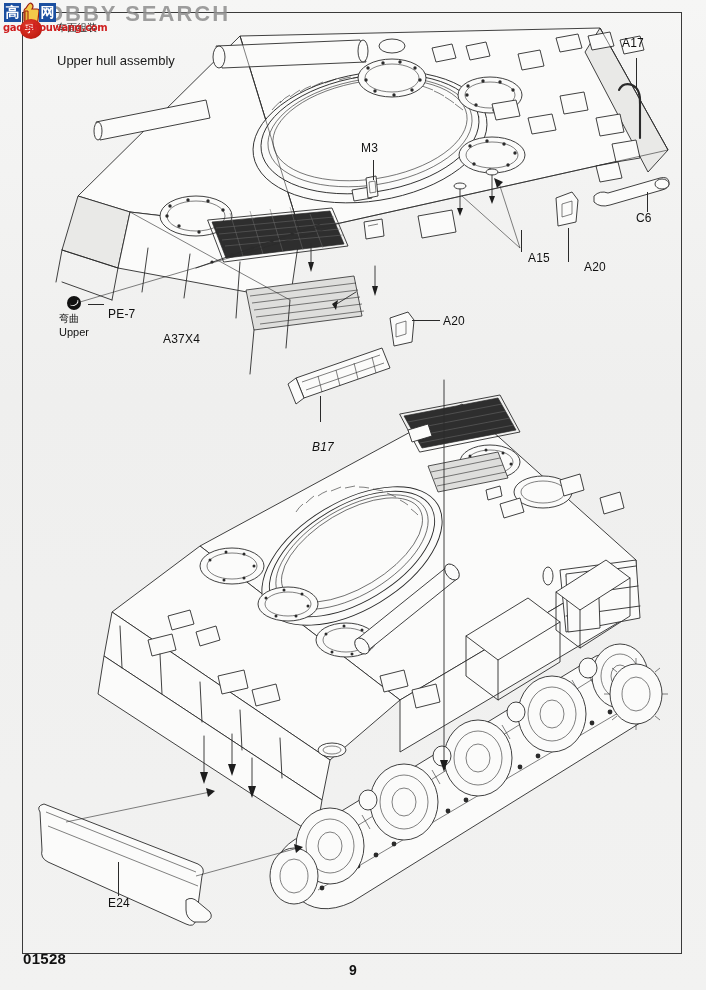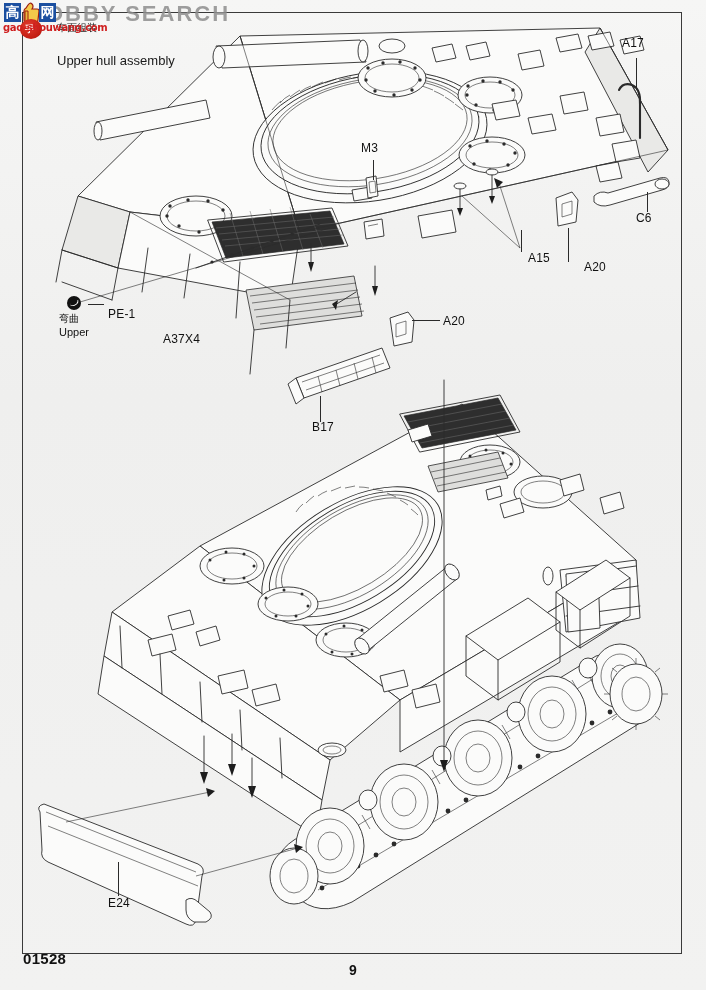--- a/index.html
+++ b/index.html
@@ -662,22 +662,22 @@
   <div class="leader h" style="left:88px;top:304px;width:16px;"></div>
   <div class="leader h" style="left:412px;top:320px;width:28px;"></div>
   <div class="leader v" style="left:320px;top:396px;height:26px;"></div>
   <div class="leader v" style="left:118px;top:862px;height:34px;"></div>
 
   <div class="lbl" style="left:361px;top:141px;">M3</div>
   <div class="lbl" style="left:622px;top:36px;">A17</div>
   <div class="lbl" style="left:636px;top:211px;">C6</div>
   <div class="lbl" style="left:528px;top:251px;">A15</div>
   <div class="lbl" style="left:584px;top:260px;">A20</div>
-  <div class="lbl" style="left:108px;top:307px;">PE-1</div>
+  <div class="lbl" style="left:108px;top:307px;">PE-7</div>
   <div class="lbl" style="left:163px;top:332px;">A37X4</div>
   <div class="lbl" style="left:443px;top:314px;">A20</div>
-  <div class="lbl" style="left:312px;top:420px;">B17</div>
+  <div class="lbl" style="left:312px;top:440px;font-style:italic;">B17</div>
   <div class="lbl" style="left:108px;top:896px;">E24</div>
 
   <div id="kitno">01528</div>
   <div id="pageno">9</div>
 
 </div>
 
 </body></html>

